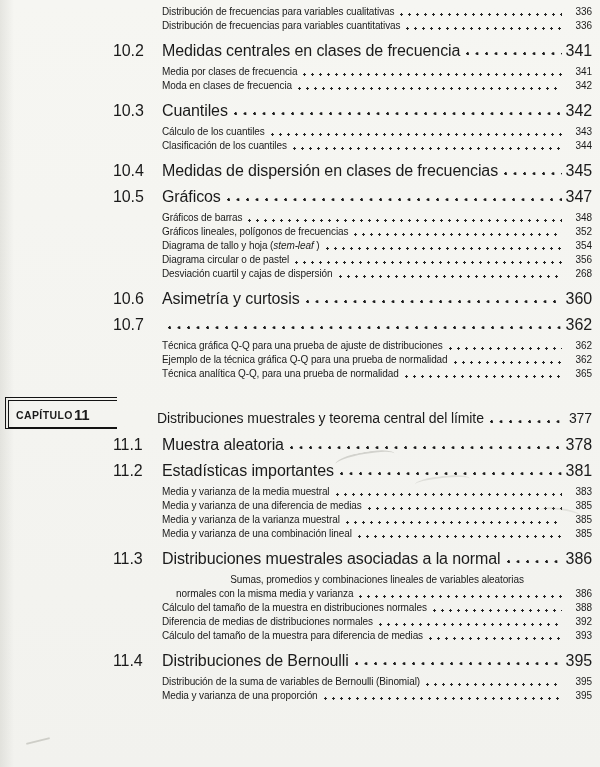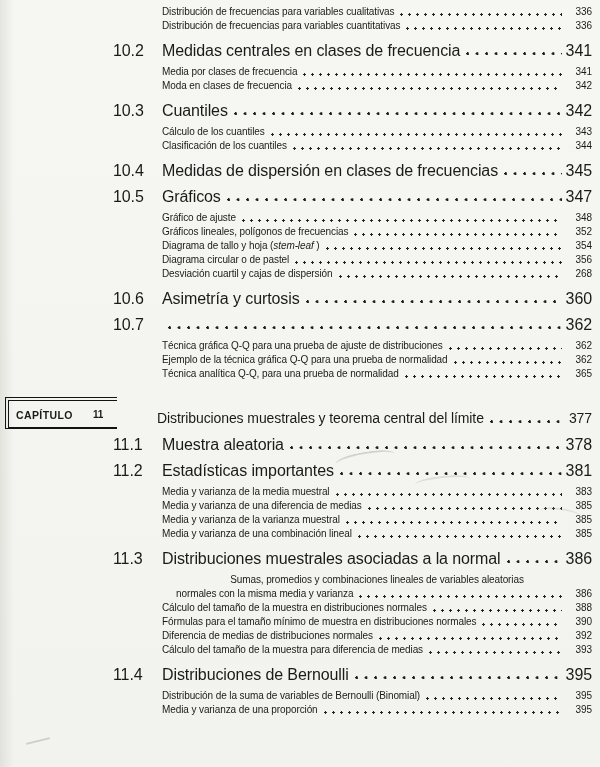--- a/index.html
+++ b/index.html
@@ -80,22 +80,22 @@
     display: flex;
     align-items: flex-start;
   }
   .chapter-box .cap {
     font-weight: bold;
     font-size: 10.5px;
     letter-spacing: 0.4px;
   }
   .chapter-box .capnum {
     font-weight: bold;
-    font-size: 10px;
-    margin-left: 20px;
+    font-size: 15px;
+    margin-left: 1px;
   }
 
   .title { white-space: nowrap; }
   .it { font-style: italic; }
 
   .leader {
     flex: 1 1 10px;
     min-width: 10px;
     height: 3px;
     margin: 0 4px 3px 6px;
@@ -197,21 +197,21 @@
         <span class="leader"></span>
         <span class="pgnum">345</span>
       </div>
       <div class="row section">
         <span class="num">10.5</span>
         <span class="title">Gráficos</span>
         <span class="leader"></span>
         <span class="pgnum">347</span>
       </div>
       <div class="row sub">
-        <span class="title">Gráfico de ajuste</span>
+        <span class="title">Gráficos de barras</span>
         <span class="leader"></span>
         <span class="pgnum">348</span>
       </div>
       <div class="row sub">
         <span class="title">Gráficos lineales, polígonos de frecuencias</span>
         <span class="leader"></span>
         <span class="pgnum">352</span>
       </div>
       <div class="row sub">
         <span class="title"><span>Diagrama de tallo y hoja (</span><span class="it">stem-leaf</span><span> )</span></span>
@@ -308,25 +308,20 @@
         <span class="title">normales con la misma media y varianza</span>
         <span class="leader"></span>
         <span class="pgnum">386</span>
       </div>
       <div class="row sub">
         <span class="title">Cálculo del tamaño de la muestra en distribuciones normales</span>
         <span class="leader"></span>
         <span class="pgnum">388</span>
       </div>
       <div class="row sub">
-        <span class="title">Fórmulas para el tamaño mínimo de muestra en distribuciones normales</span>
-        <span class="leader"></span>
-        <span class="pgnum">390</span>
-      </div>
-      <div class="row sub">
         <span class="title">Diferencia de medias de distribuciones normales</span>
         <span class="leader"></span>
         <span class="pgnum">392</span>
       </div>
       <div class="row sub">
         <span class="title">Cálculo del tamaño de la muestra para diferencia de medias</span>
         <span class="leader"></span>
         <span class="pgnum">393</span>
       </div>
       <div class="row section">

